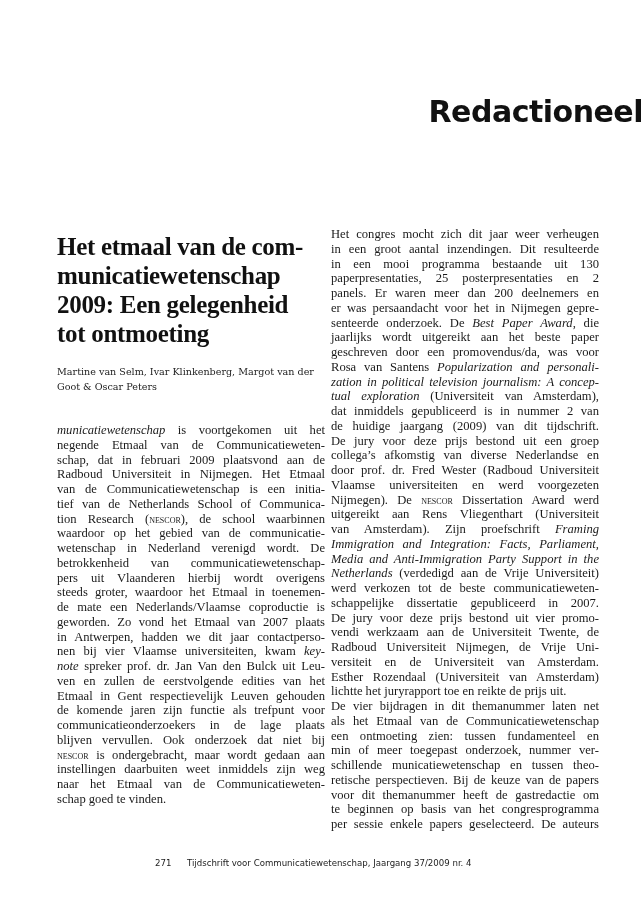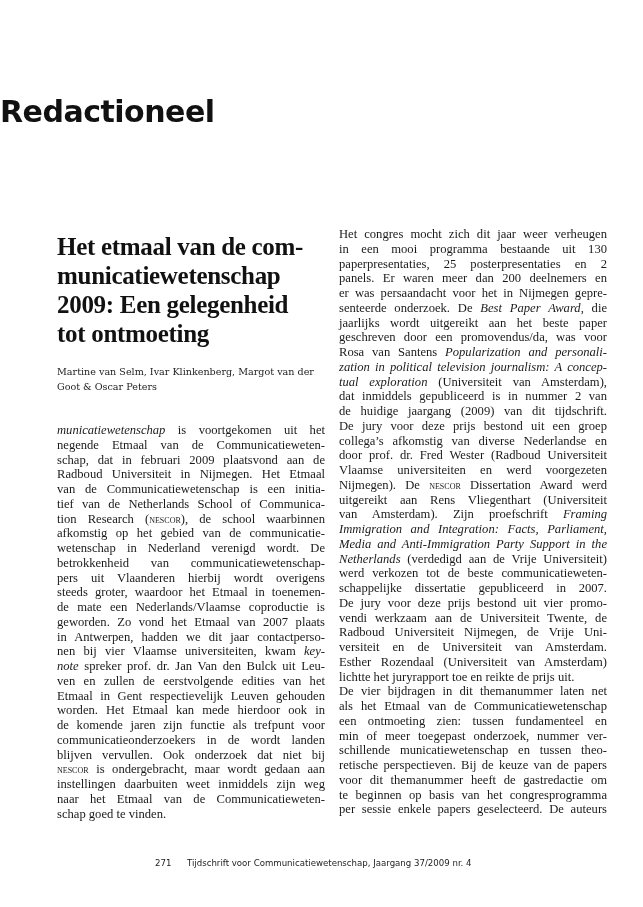--- a/index.html
+++ b/index.html
@@ -1,18 +1,18 @@
 <!DOCTYPE html>
 <html><head>
 <meta charset="utf-8">
 <style>
   html, body { margin: 0; padding: 0; background: #ffffff; }
   body { width: 643px; height: 907px; position: relative; overflow: hidden; color: #1a1a1a; }
   .section-title {
-    position: absolute; left: 0; width: 643px; top: 74px; text-align: left;
+    position: absolute; left: 0; width: 643px; top: 74px; text-align: right;
     font-family: "DejaVu Sans", sans-serif; font-weight: bold; font-size: 30px;
     letter-spacing: -0.5px; color: #111;
   }
   .article-title {
     position: absolute; left: 57px; top: 232px; width: 270px;
     font-family: Liberation Serif, serif; font-weight: bold; font-size: 25px;
     line-height: 29px; color: #111; letter-spacing: -0.3px;
   }
   .article-title .line { display: block; white-space: nowrap; }
   .authors {
@@ -20,21 +20,21 @@
     font-family: "DejaVu Serif", serif; font-size: 9.6px;
     line-height: 15px; color: #222;
   }
   .authors .line { display: block; white-space: nowrap; }
   .col {
     position: absolute; width: 268px;
     font-family: "Liberation Serif", serif; font-size: 12.6px; line-height: 14.75px;
     color: #1a1a1a;
   }
   .col-left { left: 57px; top: 423px; }
-  .col-right { left: 331px; top: 227px; margin-left: 8px; }
+  .col-right { left: 331px; top: 227px; }
   .col .line {
     display: block; height: 14.75px; white-space: nowrap;
     text-align: justify; text-align-last: justify;
   }
   .col .line.last { text-align-last: left; }
   .sc { font-variant: small-caps; text-transform: lowercase; font-size: 0.95em; }
   .footer {
     position: absolute; top: 858px; left: 0; width: 643px;
     font-family: "DejaVu Sans", sans-serif; font-size: 8.6px; color: #222;
   }
@@ -59,43 +59,43 @@
 </div>
 
 <div class="col col-left" id="col-left">
     <span class="line"><em>municatiewetenschap</em> is voortgekomen uit het</span>
     <span class="line">negende Etmaal van de Communicatieweten-</span>
     <span class="line">schap, dat in februari 2009 plaatsvond aan de</span>
     <span class="line">Radboud Universiteit in Nijmegen. Het Etmaal</span>
     <span class="line">van de Communicatiewetenschap is een initia-</span>
     <span class="line">tief van de Netherlands School of Communica-</span>
     <span class="line">tion Research (<span class="sc">NESCOR</span>), de school waarbinnen</span>
-    <span class="line">afkomstig op het gebied van de communicatie-</span>
+    <span class="line">waardoor op het gebied van de communicatie-</span>
     <span class="line">wetenschap in Nederland verenigd wordt. De</span>
     <span class="line">betrokkenheid van communicatiewetenschap-</span>
     <span class="line">pers uit Vlaanderen hierbij wordt overigens</span>
     <span class="line">steeds groter, waardoor het Etmaal in toenemen-</span>
     <span class="line">de mate een Nederlands/Vlaamse coproductie is</span>
     <span class="line">geworden. Zo vond het Etmaal van 2007 plaats</span>
     <span class="line">in Antwerpen, hadden we dit jaar contactperso-</span>
     <span class="line">nen bij vier Vlaamse universiteiten, kwam <em>key-</em></span>
     <span class="line"><em>note</em> spreker prof. dr. Jan Van den Bulck uit Leu-</span>
     <span class="line">ven en zullen de eerstvolgende edities van het</span>
     <span class="line">Etmaal in Gent respectievelijk Leuven gehouden</span>
-    <span class="line">worden. Het Etmaal kan mede hierdoor ook in</span>
     <span class="line">de komende jaren zijn functie als trefpunt voor</span>
-    <span class="line">communicatieonderzoekers in de wordt landen</span>
+    <span class="line">communicatieonderzoekers in de lage plaats</span>
     <span class="line">blijven vervullen. Ook onderzoek dat niet bij</span>
     <span class="line"><span class="sc">NESCOR</span> is ondergebracht, maar wordt gedaan aan</span>
     <span class="line">instellingen daarbuiten weet inmiddels zijn weg</span>
     <span class="line">naar het Etmaal van de Communicatieweten-</span>
     <span class="line last">schap goed te vinden.</span>
   </div>
 <div class="col col-right" id="col-right">
     <span class="line">Het congres mocht zich dit jaar weer verheugen</span>
+    <span class="line">in een groot aantal inzendingen. Dit resulteerde</span>
     <span class="line">in een mooi programma bestaande uit 130</span>
     <span class="line">paperpresentaties, 25 posterpresentaties en 2</span>
     <span class="line">panels. Er waren meer dan 200 deelnemers en</span>
     <span class="line">er was persaandacht voor het in Nijmegen gepre-</span>
     <span class="line">senteerde onderzoek. De <em>Best Paper Award</em>, die</span>
     <span class="line">jaarlijks wordt uitgereikt aan het beste paper</span>
     <span class="line">geschreven door een promovendus/da, was voor</span>
     <span class="line">Rosa van Santens <em>Popularization and personali-</em></span>
     <span class="line"><em>zation in political television journalism: A concep-</em></span>
     <span class="line"><em>tual exploration</em> (Universiteit van Amsterdam),</span>

